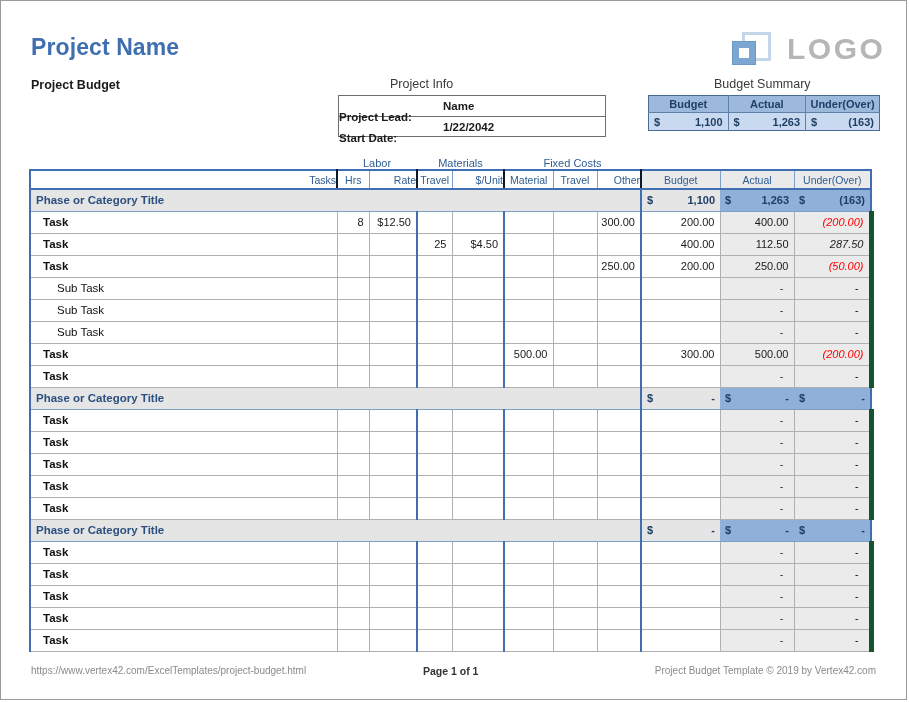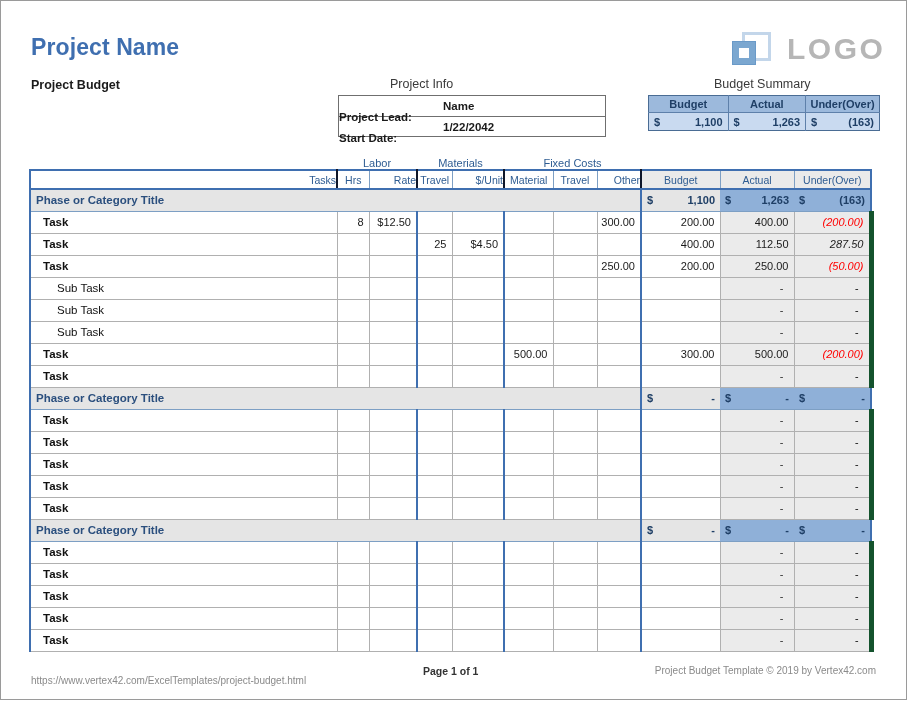--- a/index.html
+++ b/index.html
@@ -170,21 +170,21 @@
   tr.data td.bud { border-left: 2px solid #3f6fb0; }
   tr.data td.act, tr.data td.uno { background: #ebebeb; }
   tr.data td.uno { border-right: 5px solid #14532d; font-style: italic; }
   tr.data td.dash { text-align: right; padding-right: 10px; color: #333333; }
 
   
   .foot {
     position: absolute; left: 0; right: 0; top: 664px;
     height: 20px; font-size: 10px; color: #8a8a8a;
   }
-  .foot .l { position: absolute; left: 30px; top: 10px; }
+  .foot .l { position: absolute; left: 30px; top: 0; }
   .foot .c { position: absolute; left: 422px; top: 0; color: #333333; font-weight: bold; font-size: 10.5px; }
   .foot .r { position: absolute; right: 30px; top: 0; }
 </style>
 </head>
 <body>
 
 <div class="page">
 
   <div class="hdr">
 

